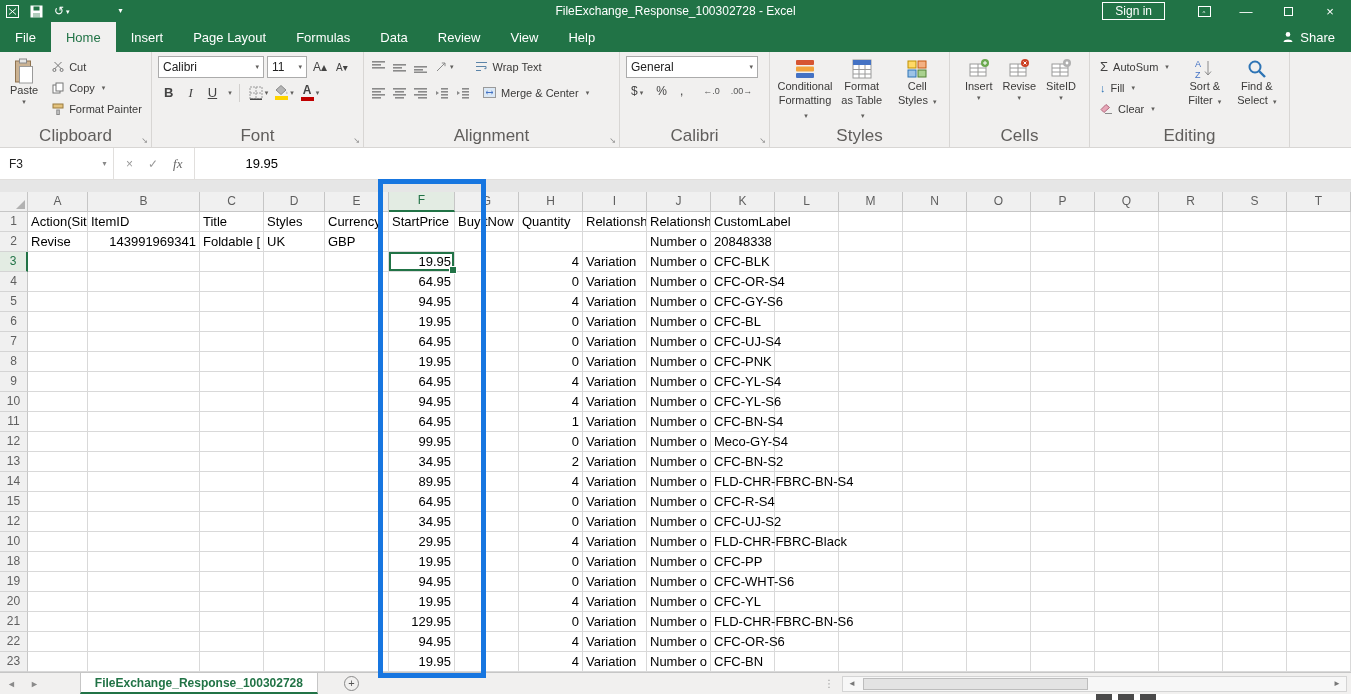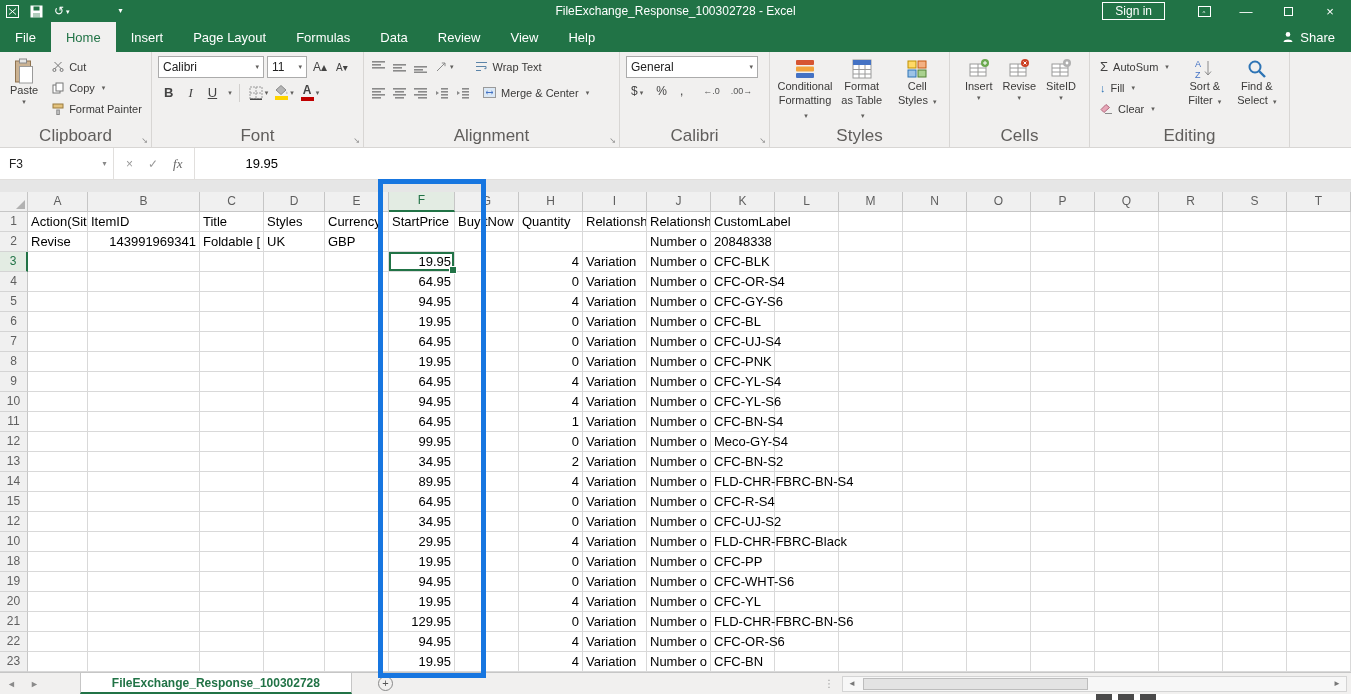--- a/index.html
+++ b/index.html
@@ -94,21 +94,21 @@
   .cell.active { position:relative; overflow:visible; z-index:3;
     box-shadow: inset 0 0 0 2px #217346; }
   .cell.active::after { content:""; position:absolute; right:-3px; bottom:-3px;
     width:6px; height:6px; background:#217346; border:1px solid #fff; }
 
   
   .sheetbar { position:absolute; top:672px; left:0; width:1351px; height:22px;
     background:#f1f0ef; border-top:1px solid #c6c6c6; display:flex; align-items:center; font-size:12px; }
   .nav-arrow { color:#8a8a8a; font-size:9px; padding:0 7px; }
   .sheet-tab { background:#fff; color:#217346; font-weight:bold; height:100%;
-    display:flex; align-items:center; padding:0 31px; border-left:1px solid #c6c6c6;
+    display:flex; align-items:center; padding:0 14px; border-left:1px solid #c6c6c6;
     border-right:1px solid #c6c6c6; border-bottom:2px solid #217346; margin-left:34px; white-space:nowrap; }
   .addsheet { margin-left:26px; width:15px; height:15px; border:1px solid #8a8a8a;
     border-radius:50%; display:flex; align-items:center; justify-content:center;
     color:#555; font-size:11px; line-height:1; }
   .splitter { margin-left:auto; color:#9a9a9a; font-size:10px; padding:0 8px; }
   .hscroll { display:flex; align-items:center; width:505px; height:16px; margin-right:4px;
     border:1px solid #d4d4d4; background:#f7f7f7; }
   .sarrow { color:#777; font-size:8px; padding:0 5px; }
   .strack { flex:1; height:100%; position:relative; }
   .sthumb { position:absolute; left:2px; top:1px; height:12px; width:225px;

